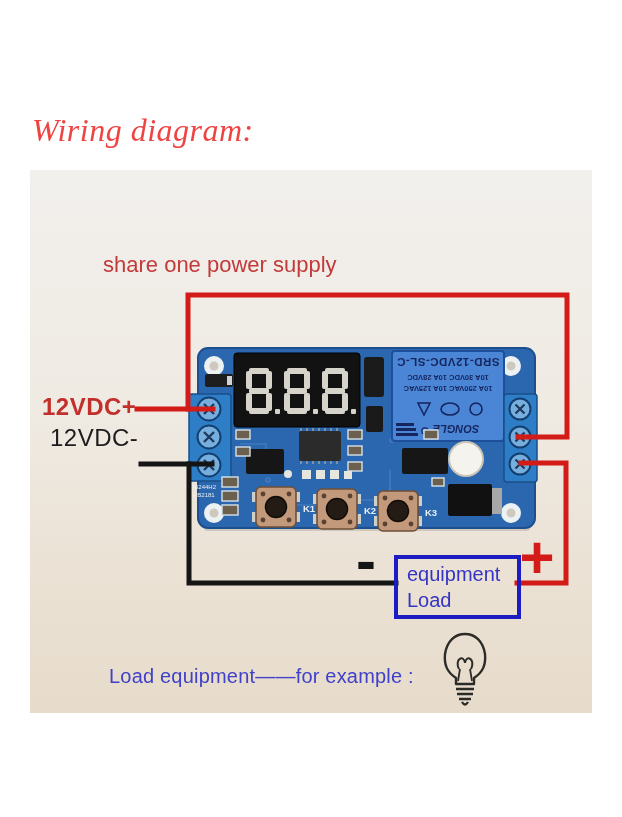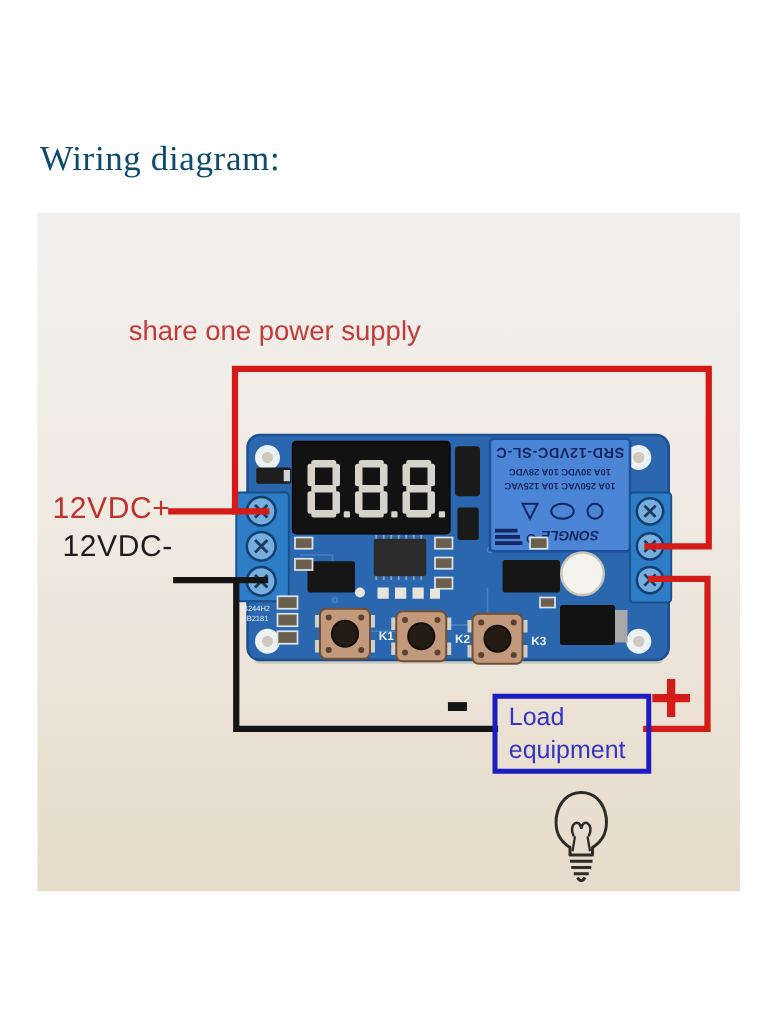--- a/index.html
+++ b/index.html
@@ -1,25 +1,25 @@
 <!DOCTYPE html>
 <html><head>
 <meta charset="utf-8">
 <style>
   html,body{margin:0;padding:0;background:#ffffff;}
   #canvas{position:relative;width:622px;height:817px;background:#ffffff;overflow:hidden;
           font-family:"Liberation Sans",sans-serif;}
   .photo{position:absolute;left:30px;top:170px;width:562px;height:543px;
          background:linear-gradient(180deg,#f2f0ed 0%,#efeae2 45%,#eae0d2 80%,#e7dccb 100%);}
   .title{position:absolute;left:32px;top:112px;font-family:"Liberation Serif",serif;
-         font-size:28px;color:#0c4a6e;letter-spacing:.5px;}
+         font-size:32px;color:#ef4444;letter-spacing:.5px;font-style:italic;}
   .subtitle{position:absolute;left:103px;top:182px;width:470px;font-size:22px;line-height:33px;
             color:#c23a39;white-space:pre-wrap;}
   .lbl{position:absolute;font-size:24px;letter-spacing:.5px;}
-  .lbl-pos{left:42px;top:393px;color:#c2302c;}
+  .lbl-pos{left:42px;top:393px;color:#c2302c;font-weight:bold;}
   .lbl-neg{left:50px;top:424px;color:#1c1c1c;}
   .loadbox{position:absolute;left:394px;top:555px;width:110px;height:54px;
            border:4px solid #1c1cc0;color:#3434c4;font-size:20px;line-height:26px;
            padding:2px 0 0 9px;}
   .caption{position:absolute;left:109px;top:665px;font-size:20px;color:#4040c8;letter-spacing:.2px;}
   svg{position:absolute;left:0;top:0;}
   .reltxt{fill:#16255e;}
 </style>
 </head>
 <body>
@@ -256,18 +256,19 @@
       <path d="M460 669 L458 681 M470 669 L472 681" stroke-width="1.8"></path>
       <path d="M456 689 h18 M457 694 h16 M459 699 h12"></path>
       <path d="M462 702 q3 5 6 0"></path>
     </g>
   </svg>
 
   <div class="lbl lbl-pos">12VDC+</div>
   <div class="lbl lbl-neg">12VDC-</div>
 
   <div class="loadbox">
+    <div>equipment</div>
     <div>Load</div>
-    <div>equipment</div>
   </div>
 
+  <div class="caption">Load equipment——for example :</div>
 
 </div>
 
 </body></html>

